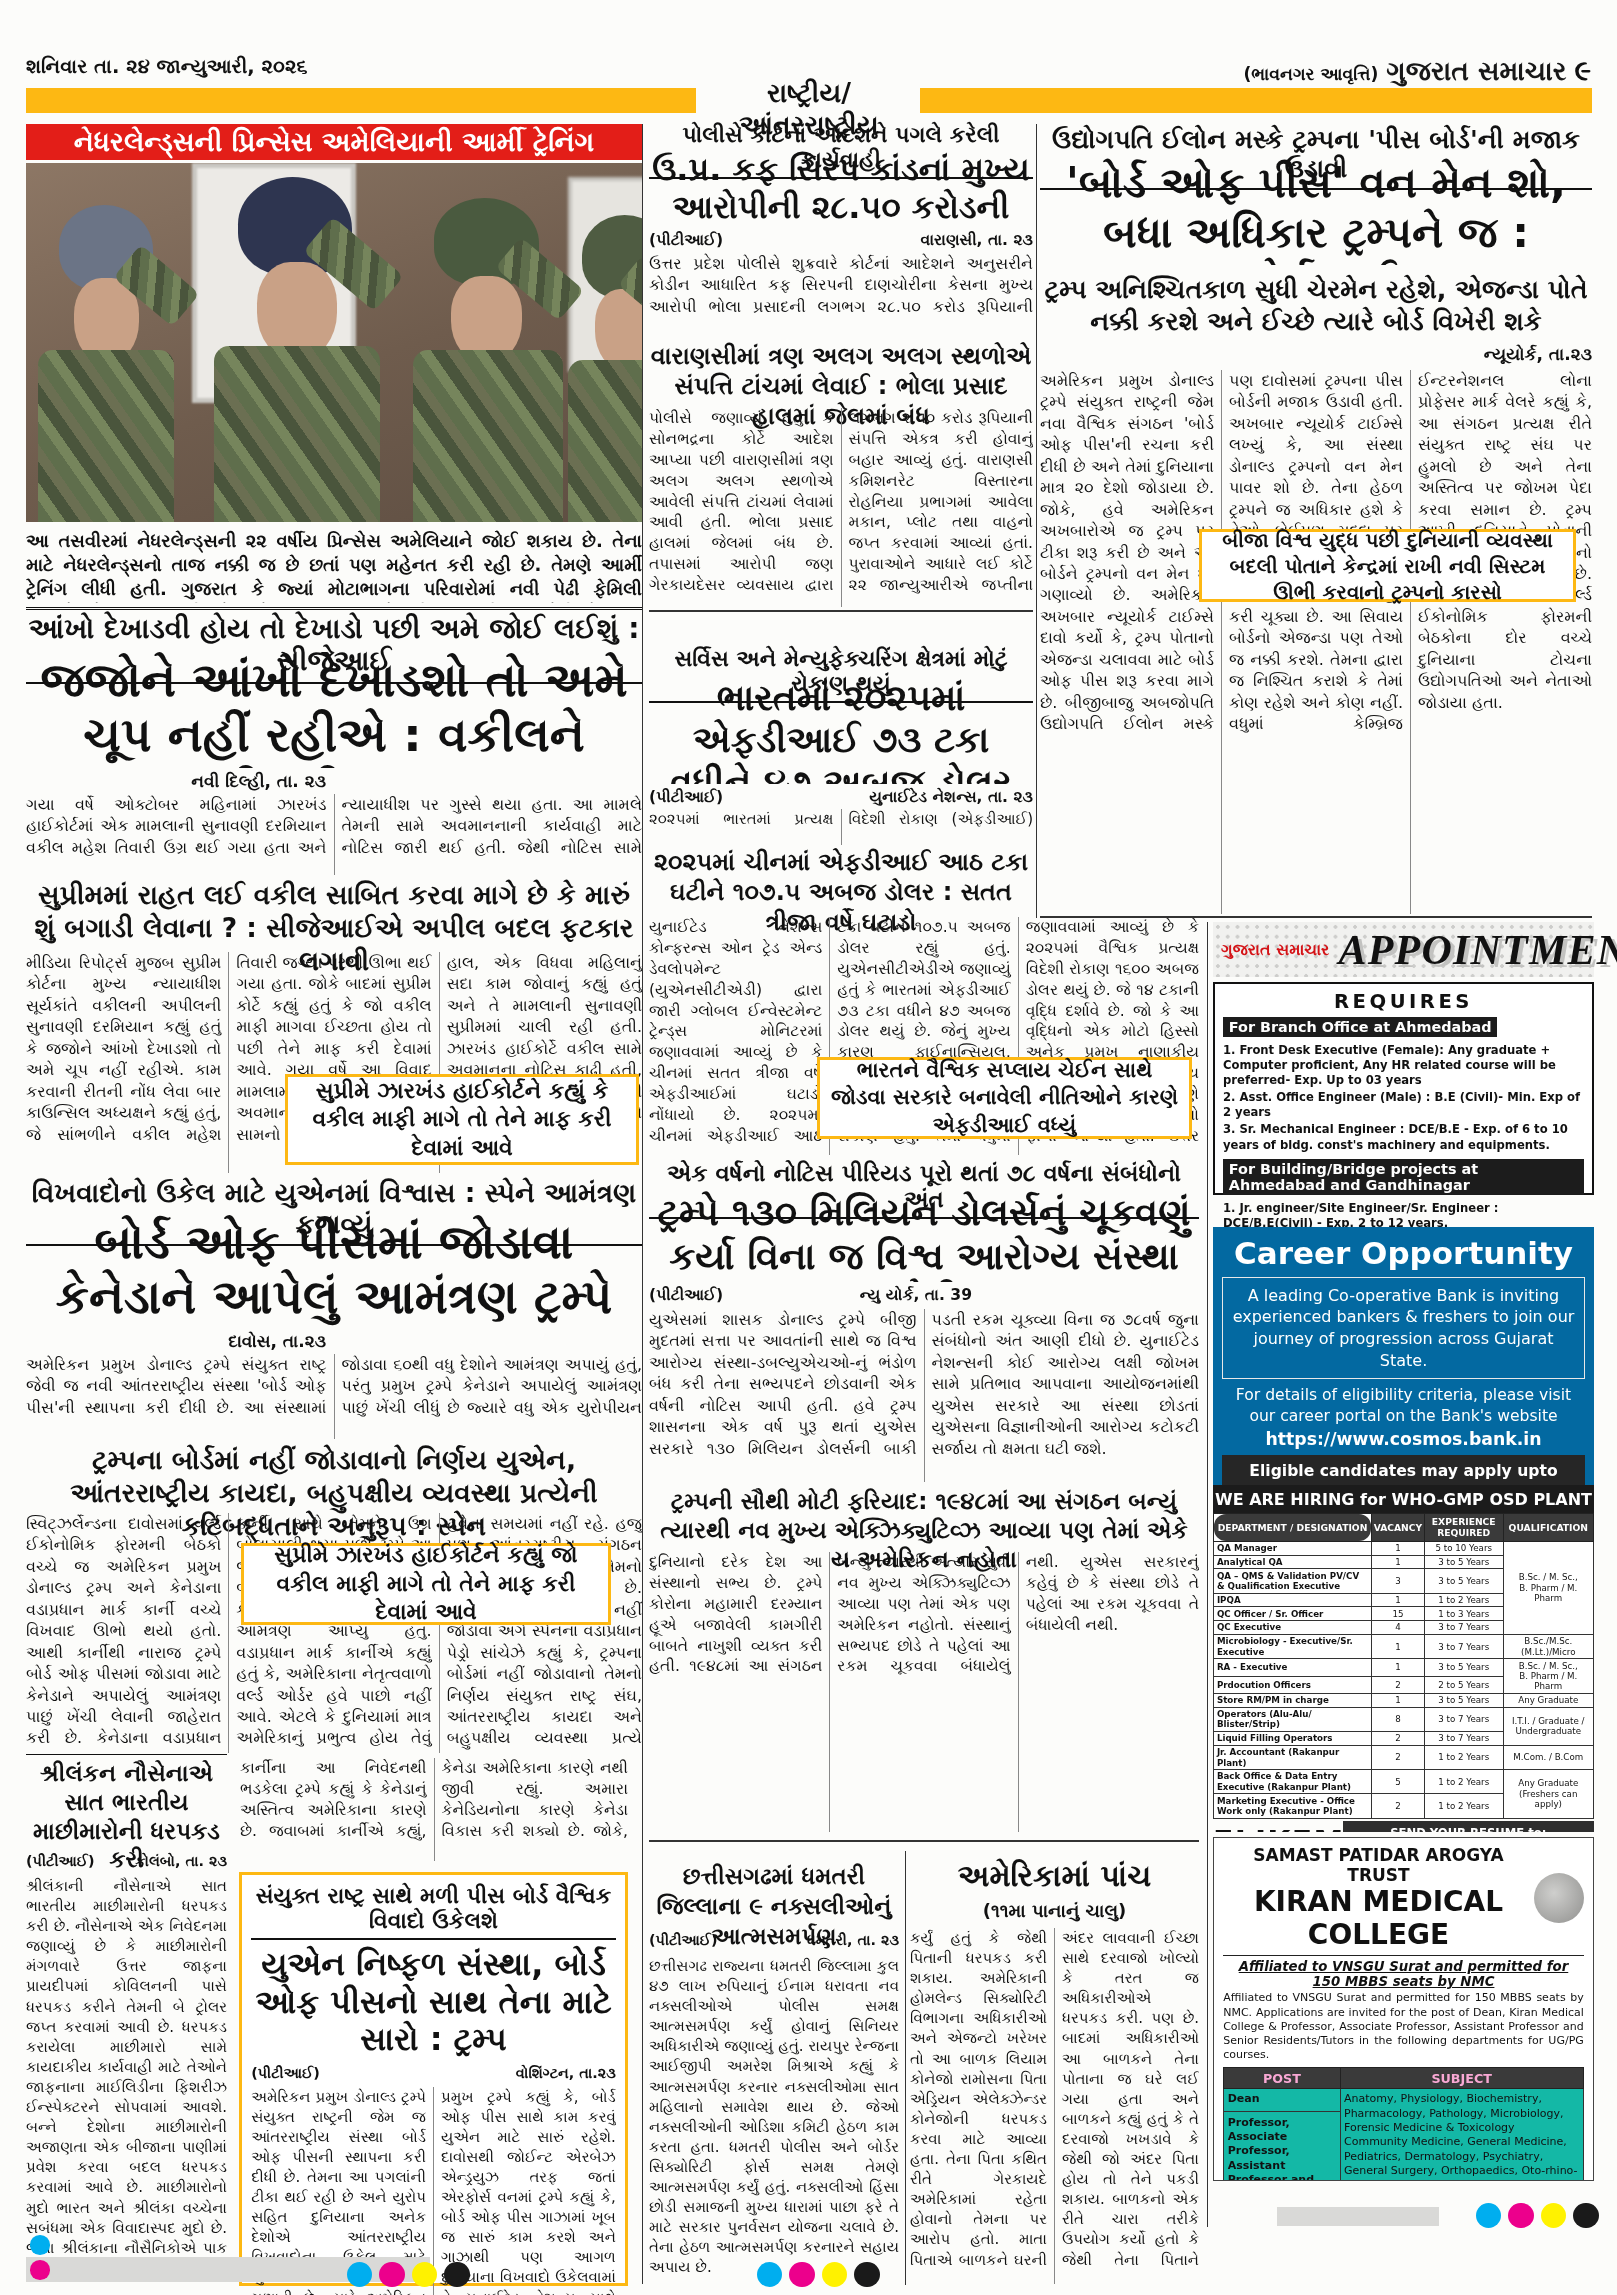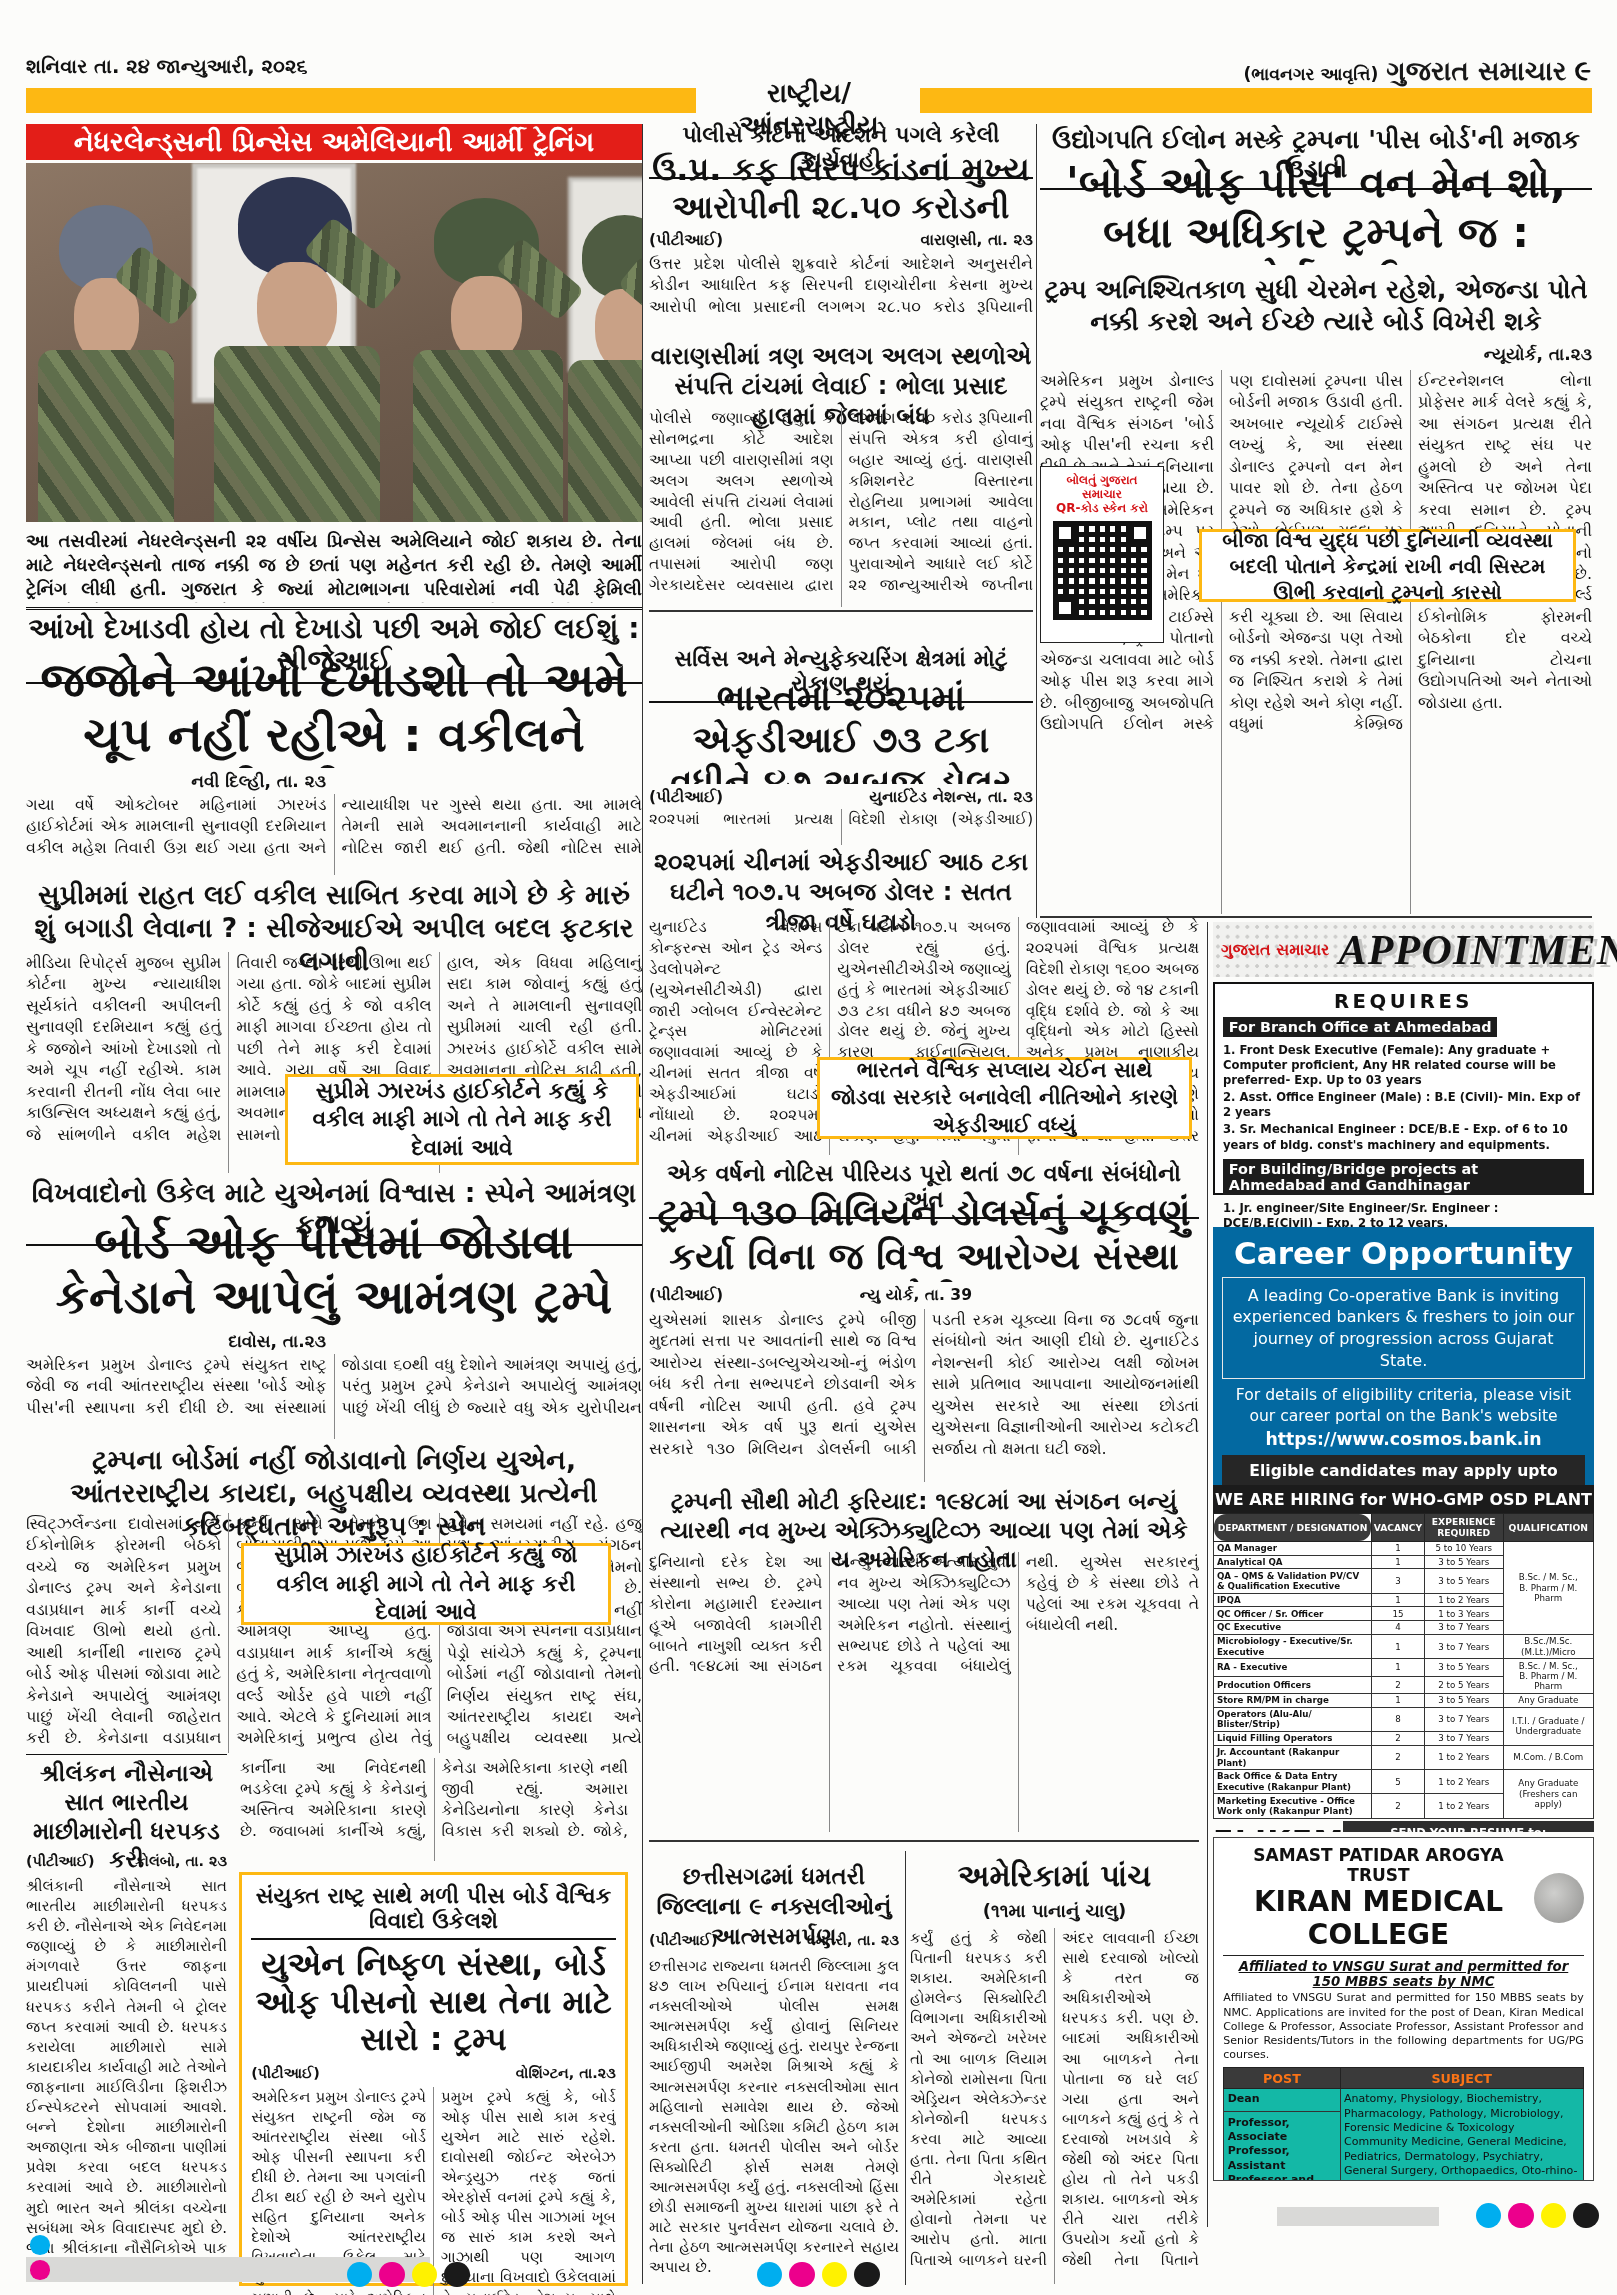--- a/index.html
+++ b/index.html
@@ -55,21 +55,21 @@
   .cosmos-band{background:#262626;padding:5.8px 4.6px;margin:5.8px 0;}
   .cosmos-foot{background:#fff;color:#1d1d1d;padding:7px 4.6px;margin-top:7px;}
   table.elikem{border-collapse:collapse;width:100%;background:#fff;}
   table.elikem th{background:#3a3a3a;color:#fff;font-size:9.2px;padding:2.3px 1.7px;border:0.6px solid #222;}
   table.elikem td{border:0.6px solid #333;font-size:8.7px;padding:1.2px 2.9px;line-height:1.2;}
   table.elikem td.dept{font-weight:bold;}
   table.elikem td.num{text-align:center;}
   table.elikem td.qual{text-align:center;white-space:pre-line;}
   .kiran{border:1.7px solid #444;background:#fff;box-sizing:border-box;padding:7px 9.2px;}
   .kiran table{border-collapse:collapse;width:100%;margin:4.6px 0;}
-  .kiran th{background:#3a3a3a;color:#f97316;font-size:12.7px;padding:2.3px;border:0.6px solid #222;}
+  .kiran th{background:#3a3a3a;color:#f9a8d4;font-size:12.7px;padding:2.3px;border:0.6px solid #222;}
   .kiran td{border:0.6px solid #333;font-size:11px;padding:3.5px;vertical-align:top;background:#14b8a6;line-height:1.3;}
   .dot{border-radius:50%;display:inline-block;}
   .cmyk .dot{width:25.4px;height:25.4px;margin-right:7px;}
   .graybar{background:#d9d9d7;}
 </style>
 </head>
 <body>
 
 <div class="abs bold" style="left:26px;top:55px;font-size:19.6px;">શનિવાર તા. ૨૪ જાન્યુઆરી, ૨૦૨૬</div>
 <div class="abs" style="right:26px;top:54px;display:flex;align-items:baseline;gap:8px;">
@@ -203,29 +203,20 @@
 <div class="abs headline" style="left:910px;top:1858px;width:289px;font-size:30px;">અમેરિકામાં પાંચ</div>
 <div class="abs center bold" style="left:910px;top:1900px;width:289px;font-size:18px;">(૧૧મા પાનાનું ચાલુ)</div>
 <div class="abs body-txt c2" style="left:910px;top:1928px;width:289px;height:356px;font-size:15px;">કર્યું હતું કે જેથી પિતાની ધરપકડ કરી શકાય. અમેરિકાની હોમલેન્ડ સિક્યોરિટી વિભાગના અધિકારીઓ અને એજન્ટો ખરેખર તો આ બાળક લિયામ કોનેજો રામોસના પિતા એડ્રિયન એલેક્ઝેન્ડર કોનેજોની ધરપકડ કરવા માટે આવ્યા હતા. તેના પિતા કથિત રીતે ગેરકાયદે અમેરિકામાં રહેતા હોવાનો તેમના પર આરોપ હતો. માતા પિતાએ બાળકને ઘરની અંદર લાવવાની ઈચ્છા સાથે દરવાજો ખોલ્યો કે તરત જ અધિકારીઓએ ધરપકડ કરી. પણ છે. બાદમાં અધિકારીઓ આ બાળકને તેના પોતાના જ ઘરે લઈ ગયા હતા અને બાળકને કહ્યું હતું કે તે દરવાજો ખખડાવે કે જેથી જો અંદર પિતા હોય તો તેને પકડી શકાય. બાળકનો એક રીતે ચારા તરીકે ઉપયોગ કર્યો હતો કે જેથી તેના પિતાને ઘરની બહાર આવતા જ પકડી શકાય. બાળકના સ્કૂલ પ્રશાસને જોકે દાવો કર્યો હતો કે બાળક કે તેના પિતાને દેશ છોડવા માટે કોઈ જ આદેશ જારી નથી થયો. તેઓ ૨૦૨૪માં જ અમેરિકા આવ્યા હતા અને સક્રિય અસાઈલમ શરણનો કેસ છે. હાલમાં અમેરિકાના મિનેસોટામાં ઈમિગ્રન્ટ્સ સામે કાર્યવાહી ચાલી રહી છે.</div>
 
 <div class="abs kicker" style="left:1040px;top:125px;width:552px;font-size:25.4px;">ઉદ્યોગપતિ ઈલોન મસ્કે ટ્રમ્પના 'પીસ બોર્ડ'ની મજાક ઉડાવી</div>
 <div class="abs headline" style="left:1040px;top:158px;width:552px;height:107px;font-size:42px;overflow:hidden;">'બોર્ડ ઓફ પીસ' વન મેન શો, બધા અધિકાર ટ્રમ્પને જ : ન્યૂયોર્ક ટાઈમ્સ</div>
 <div class="abs subhead" style="left:1040px;top:274px;width:552px;font-size:25.4px;">ટ્રમ્પ અનિશ્ચિતકાળ સુધી ચેરમેન રહેશે, એજન્ડા પોતે નક્કી કરશે અને ઈચ્છે ત્યારે બોર્ડ વિખેરી શકે</div>
 <div class="abs dateline" style="left:1352px;top:344px;width:240px;justify-content:flex-end;">ન્યૂયોર્ક, તા.૨૩</div>
 <div class="abs" style="left:1040px;top:370px;width:552px;height:544px;">
   <div class="body-txt c3" style="height:100%;">અમેરિકન પ્રમુખ ડોનાલ્ડ ટ્રમ્પે સંયુક્ત રાષ્ટ્રની જેમ નવા વૈશ્વિક સંગઠન 'બોર્ડ ઓફ પીસ'ની રચના કરી દીધી છે અને તેમાં દુનિયાના માત્ર ૨૦ દેશો જોડાયા છે. જોકે, હવે અમેરિકન અખબારોએ જ ટ્રમ્પ પર ટીકા શરૂ કરી છે અને આ બોર્ડને ટ્રમ્પનો વન મેન શો ગણાવ્યો છે. અમેરિકન અખબાર ન્યૂયોર્ક ટાઈમ્સે દાવો કર્યો કે, ટ્રમ્પ પોતાનો એજન્ડા ચલાવવા માટે બોર્ડ ઓફ પીસ શરૂ કરવા માગે છે. બીજીબાજુ અબજોપતિ ઉદ્યોગપતિ ઈલોન મસ્કે પણ દાવોસમાં ટ્રમ્પના પીસ બોર્ડની મજાક ઉડાવી હતી. અખબાર ન્યૂયોર્ક ટાઈમ્સે લખ્યું કે, આ સંસ્થા ડોનાલ્ડ ટ્રમ્પનો વન મેન પાવર શો છે. તેના હેઠળ ટ્રમ્પને જ અધિકાર હશે કે તેઓ કોઈપણ મુદ્દા પર વીટો કરી શકે છે. તેઓ અનિશ્ચિતકાળ સુધી પોતાને આ બોર્ડના ચેરમેન જાહેર કરી ચૂક્યા છે. આ સિવાય બોર્ડનો એજન્ડા પણ તેઓ જ નક્કી કરશે. તેમના દ્વારા જ નિશ્ચિત કરાશે કે તેમાં કોણ રહેશે અને કોણ નહીં. વધુમાં કેમ્બ્રિજ ઈન્ટરનેશનલ લોના પ્રોફેસર માર્ક વેલરે કહ્યું કે, આ સંગઠન પ્રત્યક્ષ રીતે સંયુક્ત રાષ્ટ્ર સંઘ પર હુમલો છે અને તેના અસ્તિત્વ પર જોખમ પેદા કરવા સમાન છે. ટ્રમ્પ આખી દુનિયાને પોતાની આજુબાજુ ફેરવવાનો પ્રયત્ન કરી રહ્યા છે. દરમિયાન દાવોસમાં વર્લ્ડ ઈકોનોમિક ફોરમની બેઠકોના દોર વચ્ચે દુનિયાના ટોચના ઉદ્યોગપતિઓ અને નેતાઓ જોડાયા હતા.</div>
-  <div class="qrbox abs" style="left:0;top:96px;width:124px;height:177px;">
-    <div class="bold" style="color:#d41317;font-size:12px;">બોલતું ગુજરાત સમાચાર</div>
-    <div class="bold" style="color:#d41317;font-size:12px;">QR-કોડ સ્કેન કરો</div>
-    <div class="qr">
-        <i class="a"></i>
-        <i class="b"></i>
-        <i class="c"></i>
-      </div>
-  </div>
   <div class="ybox abs" style="left:159px;top:159px;width:377px;height:73px;font-size:20px;">બીજા વિશ્વ યુદ્ધ પછી દુનિયાની વ્યવસ્થા બદલી પોતાને કેન્દ્રમાં રાખી નવી સિસ્ટમ ઊભી કરવાનો ટ્રમ્પનો કારસો</div>
 </div>
 
 <div class="abs ad-masthead" style="left:1213px;top:922px;width:381px;height:55px;">
   <span class="bold" style="color:#d41317;font-size:16px;margin-right:9.2px;white-space:nowrap;">ગુજરાત સમાચાર</span>
   <span class="appt">APPOINTMENTS</span>
 </div>
 
 <div class="abs spg" style="left:1213px;top:982px;width:381px;height:213px;">
   <div class="center bold" style="font-size:19.6px;letter-spacing:3.5px;">REQUIRES</div>

